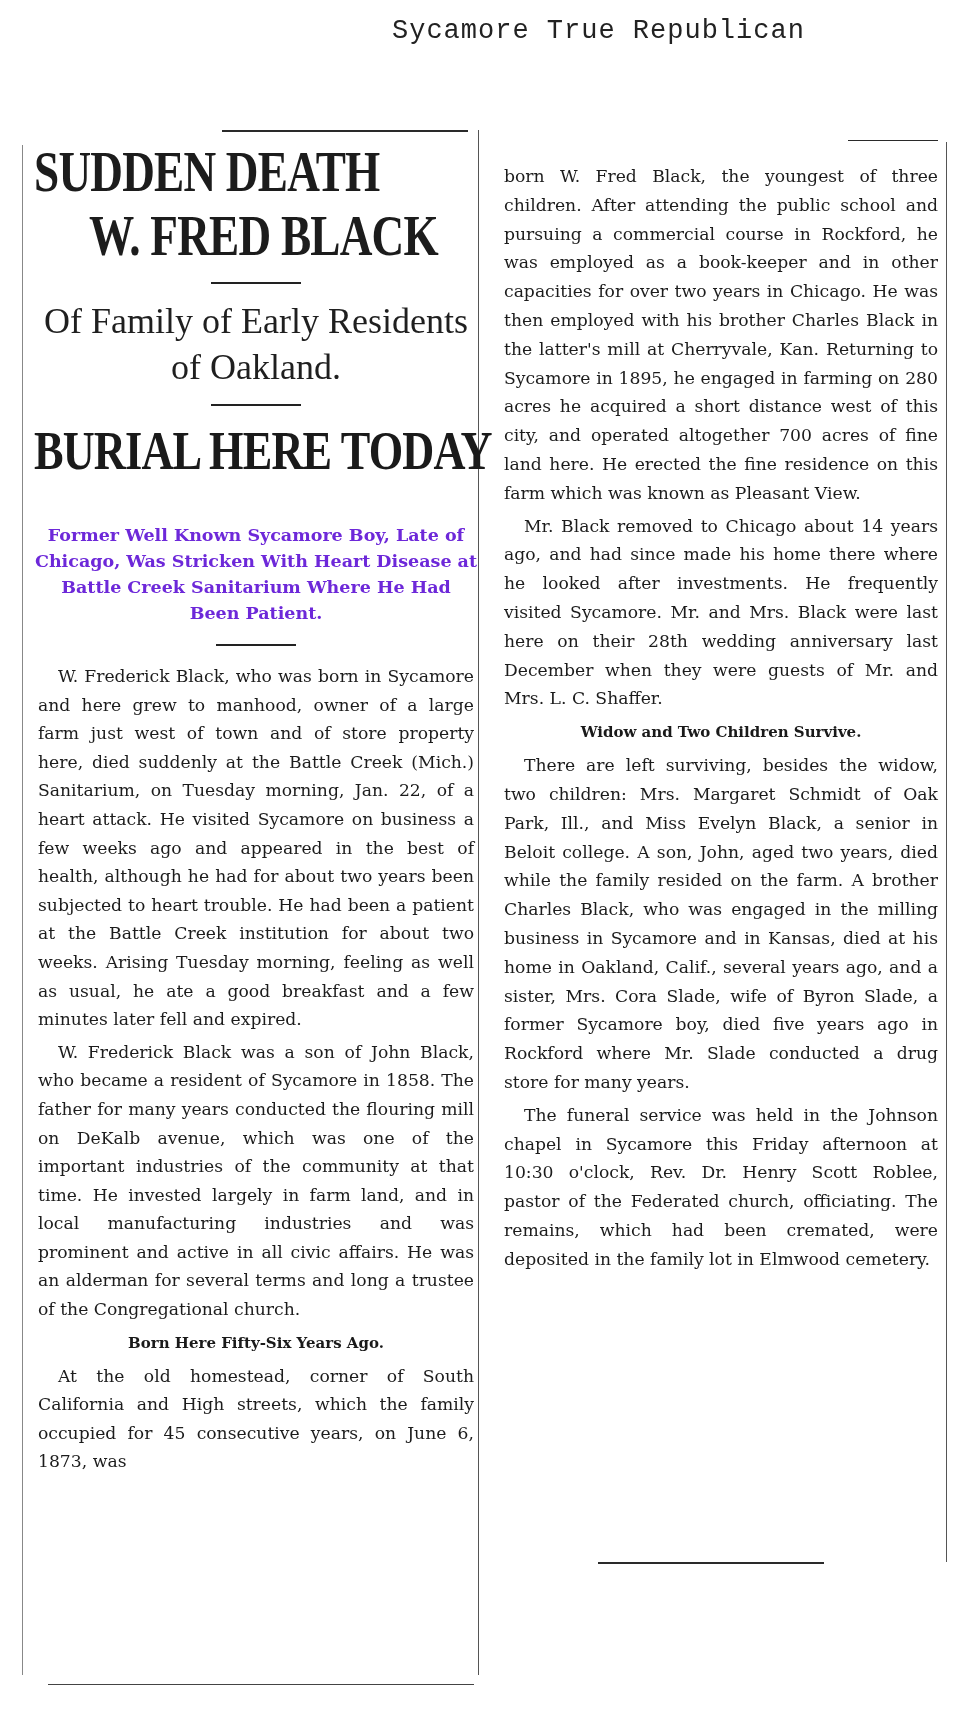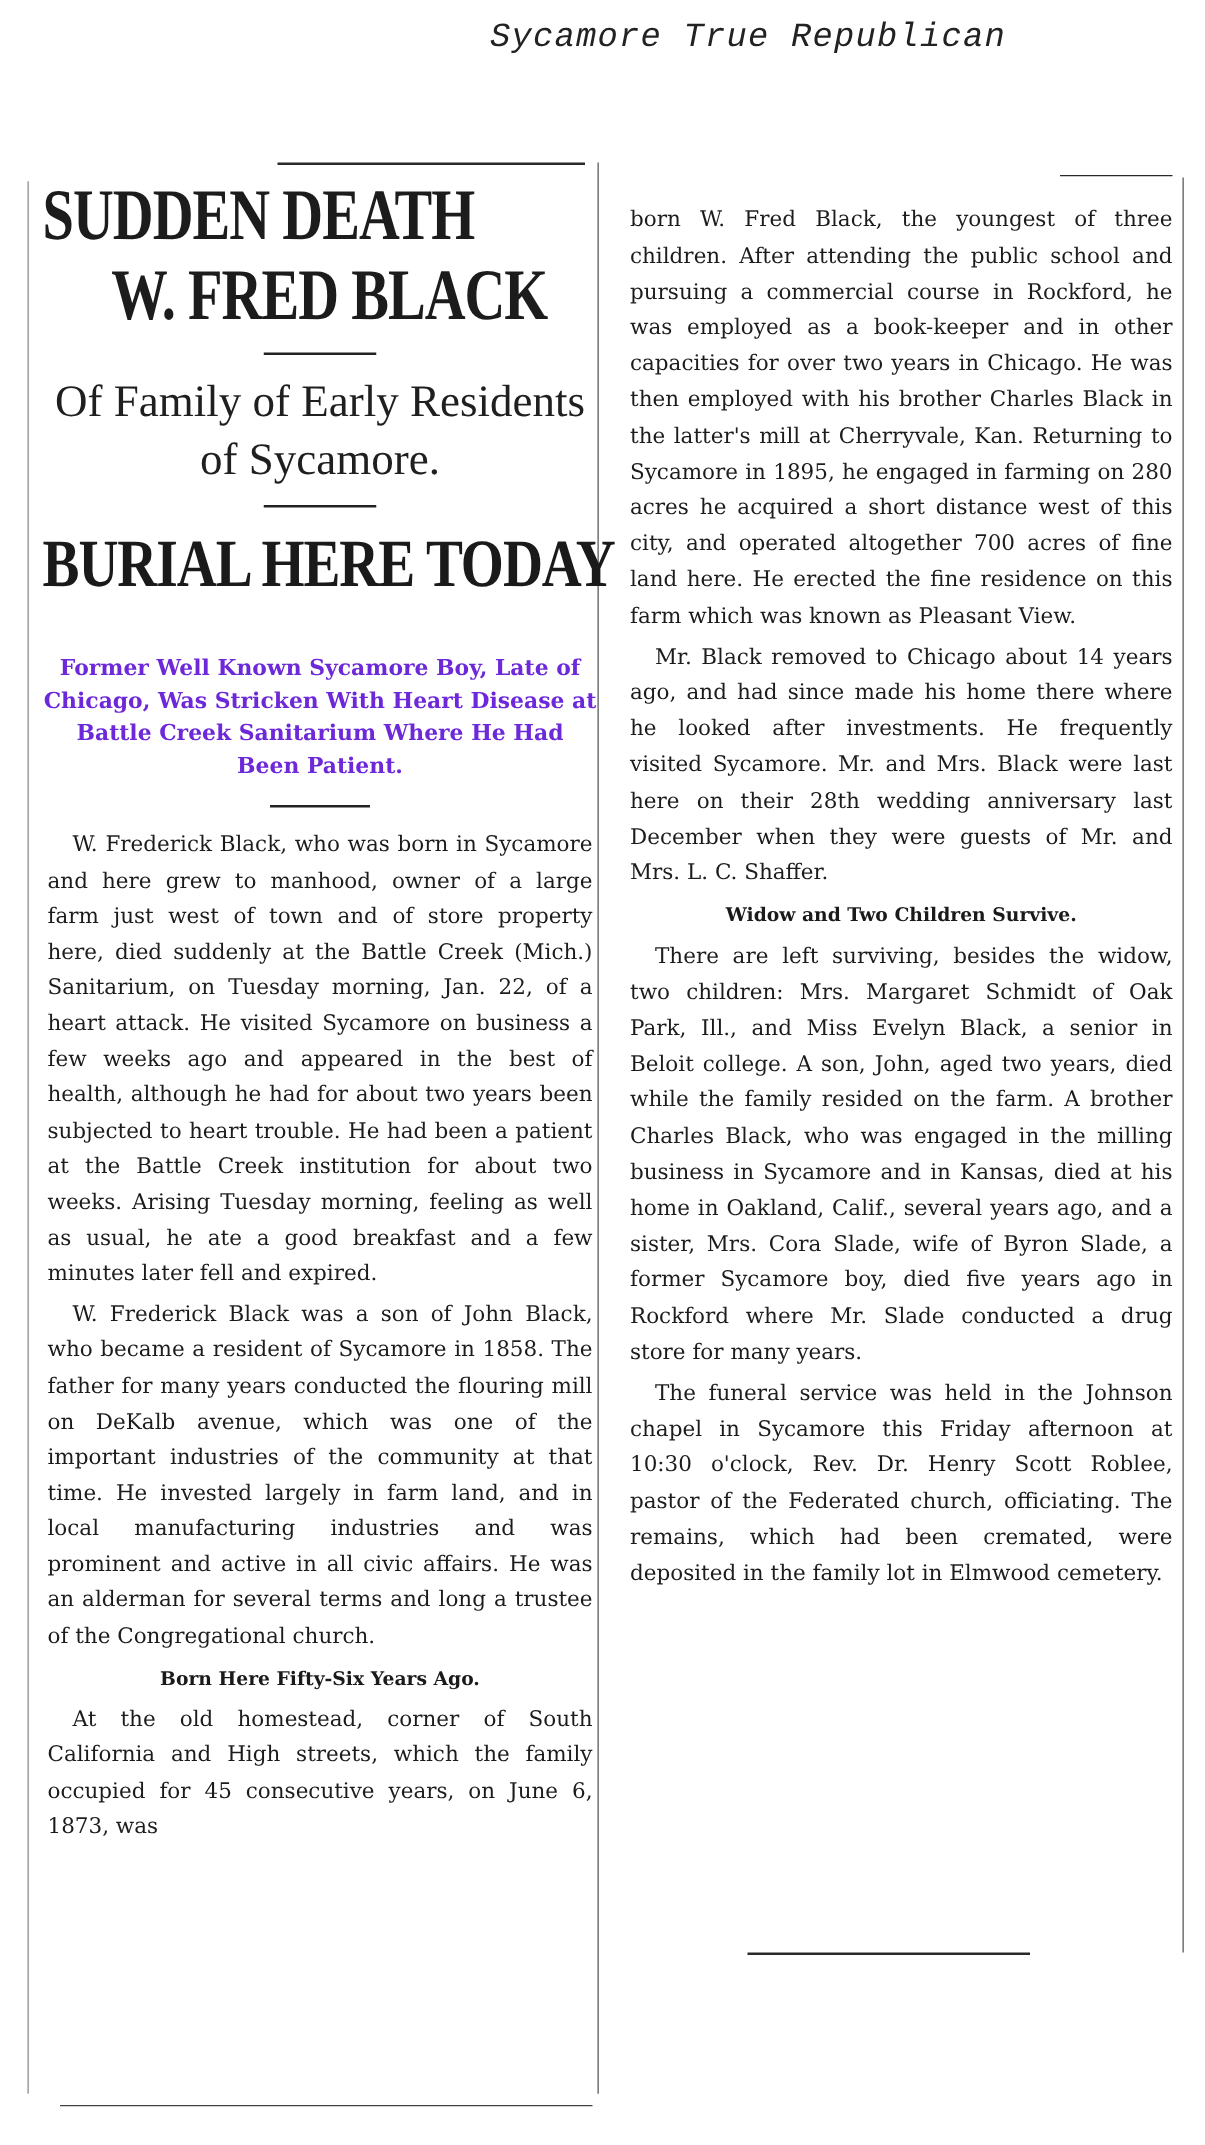--- a/index.html
+++ b/index.html
@@ -1,20 +1,20 @@
 <!DOCTYPE html>
 <html><head>
   <meta charset="utf-8">
   <style>
     html, body { margin: 0; padding: 0; background: #ffffff; }
     body { width: 964px; height: 1716px; position: relative; overflow: hidden; color: #1a1a1a; }
     .masthead {
       position: absolute; left: 392px; top: 16px;
       font-family: "Liberation Mono", "DejaVu Sans Mono", monospace;
-      font-size: 27px; letter-spacing: 1px; color: #222; font-style: italic;
+      font-size: 27px; letter-spacing: 1px; color: #222;
     }
     .rule { position: absolute; background: #2a2a2a; }
     .vrule { position: absolute; width: 1px; background: #555; }
     .col { position: absolute; font-family: "DejaVu Serif", "Liberation Serif", serif; }
     .col-left { left: 34px; top: 140px; width: 444px; }
     .col-right { left: 500px; top: 158px; width: 442px; }
 
     .hl1 {
       font-family: "Liberation Serif", "DejaVu Serif", serif; font-weight: bold;
       font-size: 58px; line-height: 64px; letter-spacing: -1px;
@@ -59,21 +59,21 @@
 <div class="vrule" style="left:22px;top:145px;height:1530px;background:#888;"></div>
 <div class="vrule" style="left:478px;top:130px;height:1545px;"></div>
 <div class="vrule" style="left:946px;top:142px;height:1420px;"></div>
 <div class="rule" style="left:48px;top:1684px;width:426px;height:1px;background:#444;"></div>
 <div class="rule" style="left:598px;top:1562px;width:226px;height:2px;"></div>
 
 <article class="col col-left">
   <h1 class="hl1">SUDDEN DEATH</h1>
   <h1 class="hl1 line2">W. FRED BLACK</h1>
   <div class="deck-rule"></div>
-  <p class="deck">Of Family of Early Residents of Sycamore.</p>
+  <p class="deck">Of Family of Early Residents of Oakland.</p>
   <div class="deck-rule"></div>
   <h2 class="hl2">BURIAL HERE TODAY</h2>
   <p class="subdeck">Former Well Known Sycamore Boy, Late of Chicago, Was Stricken With Heart Disease at Battle Creek Sanitarium Where He Had Been Patient.</p>
   <div class="short-rule"></div>
   <p class="para">W. Frederick Black, who was born in Sycamore and here grew to manhood, owner of a large farm just west of town and of store property here, died suddenly at the Battle Creek (Mich.) Sanitarium, on Tuesday morning, Jan. 22, of a heart attack. He visited Sycamore on business a few weeks ago and appeared in the best of health, although he had for about two years been subjected to heart trouble. He had been a patient at the Battle Creek institution for about two weeks. Arising Tuesday morning, feeling as well as usual, he ate a good breakfast and a few minutes later fell and expired.</p>
   <p class="para">W. Frederick Black was a son of John Black, who became a resident of Sycamore in 1858. The father for many years conducted the flouring mill on DeKalb avenue, which was one of the important industries of the community at that time. He invested largely in farm land, and in local manufacturing industries and was prominent and active in all civic affairs. He was an alderman for several terms and long a trustee of the Congregational church.</p>
   <div class="subhead">Born Here Fifty-Six Years Ago.</div>
   <p class="para">At the old homestead, corner of South California and High streets, which the family occupied for 45 consecutive years, on June 6, 1873, was</p>
 </article>
 

